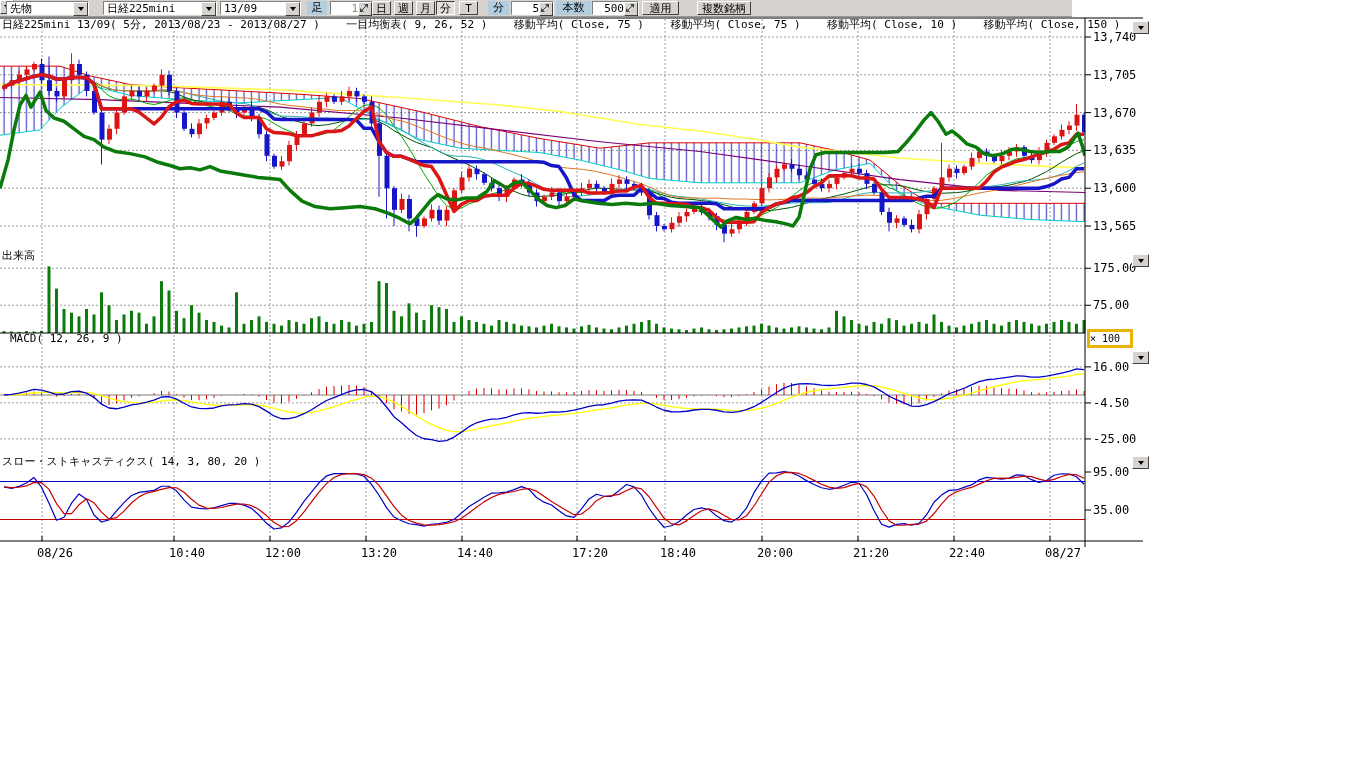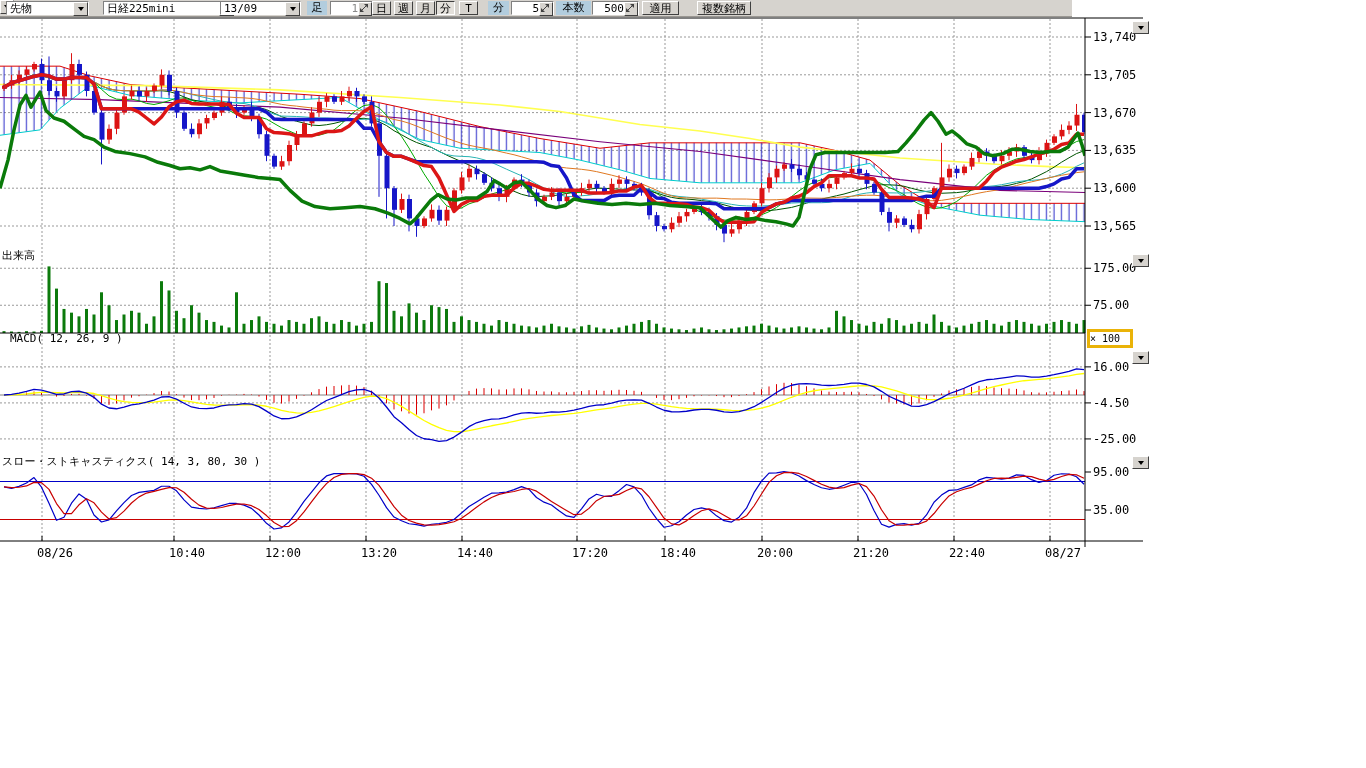--- a/index.html
+++ b/index.html
@@ -40,21 +40,21 @@
     <div class="t-abs ddbtn" style="left:0;width:14px;height:14px;">
         <span class="tri"></span>
       </div>
 
     <div class="t-abs combo" style="left:6px;width:83px;">
       <span class="cval">先物</span>
       <span class="ddbtn">
           <span class="tri"></span>
         </span>
     </div>
-    <div class="t-abs combo" style="left:103px;width:132px;">
+    <div class="t-abs combo" style="left:103px;width:114px;">
       <span class="cval">日経225mini</span>
       <span class="ddbtn">
           <span class="tri"></span>
         </span>
     </div>
     <div class="t-abs combo" style="left:220px;width:81px;">
       <span class="cval">13/09</span>
       <span class="ddbtn">
           <span class="tri"></span>
         </span>
@@ -791,23 +791,24 @@
         <text x="775" y="557" text-anchor="middle" font-size="12" fill="#000" font-family="&quot;DejaVu Sans Mono&quot;,monospace">20:00</text>
         <line x1="858" y1="536" x2="858" y2="541" stroke="#000" stroke-width="1"></line>
         <text x="871" y="557" text-anchor="middle" font-size="12" fill="#000" font-family="&quot;DejaVu Sans Mono&quot;,monospace">21:20</text>
         <line x1="954" y1="536" x2="954" y2="541" stroke="#000" stroke-width="1"></line>
         <text x="967" y="557" text-anchor="middle" font-size="12" fill="#000" font-family="&quot;DejaVu Sans Mono&quot;,monospace">22:40</text>
         <line x1="1050" y1="536" x2="1050" y2="541" stroke="#000" stroke-width="1"></line>
         <text x="1063" y="557" text-anchor="middle" font-size="12" fill="#000" font-family="&quot;DejaVu Sans Mono&quot;,monospace">08/27</text>
       </g>
     </svg>
 
+  <div class="ovl" style="left:2px;top:17px;">日経225mini 13/09( 5分, 2013/08/23 - 2013/08/27 )    一目均衡表( 9, 26, 52 )    移動平均( Close, 75 )    移動平均( Close, 75 )    移動平均( Close, 10 )    移動平均( Close, 150 )</div>
   <div class="ovl" style="left:2px;top:248px;">出来高</div>
   <div class="ovl" style="left:2px;top:332px;padding-left:8px;">MACD( 12, 26, 9 )</div>
-  <div class="ovl" style="left:2px;top:454px;">スロー・ストキャスティクス( 14, 3, 80, 30 )</div>
+  <div class="ovl" style="left:2px;top:454px;">スロー・ストキャスティクス( 14, 3, 80, 20 )</div>
   <div id="mult-box">× 100</div>
 
   <div class="panel-dd" style="left:1132px;top:21px;">
       <span class="tri"></span>
     </div>
   <div class="panel-dd" style="left:1132px;top:254px;">
       <span class="tri"></span>
     </div>
   <div class="panel-dd" style="left:1132px;top:351px;">
       <span class="tri"></span>

